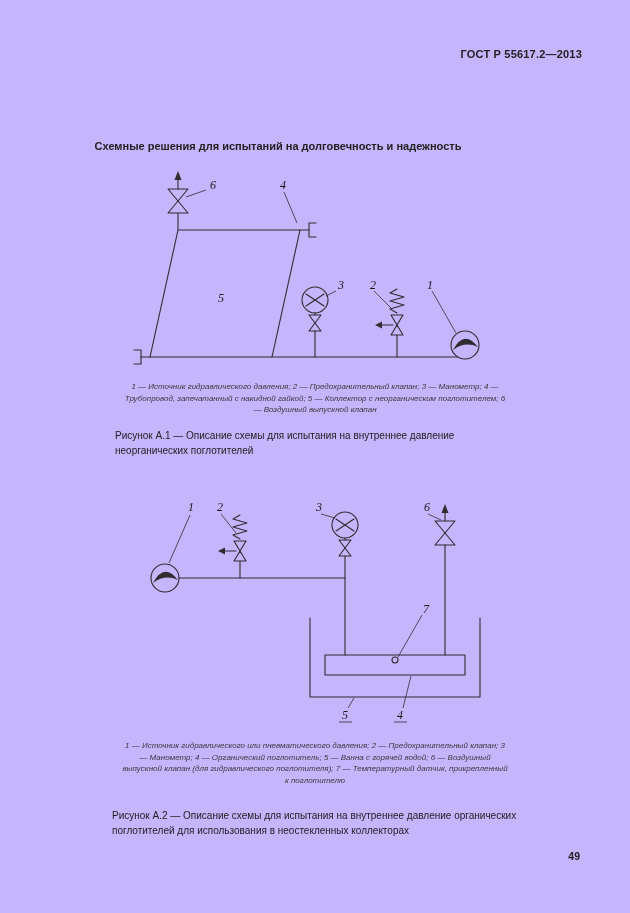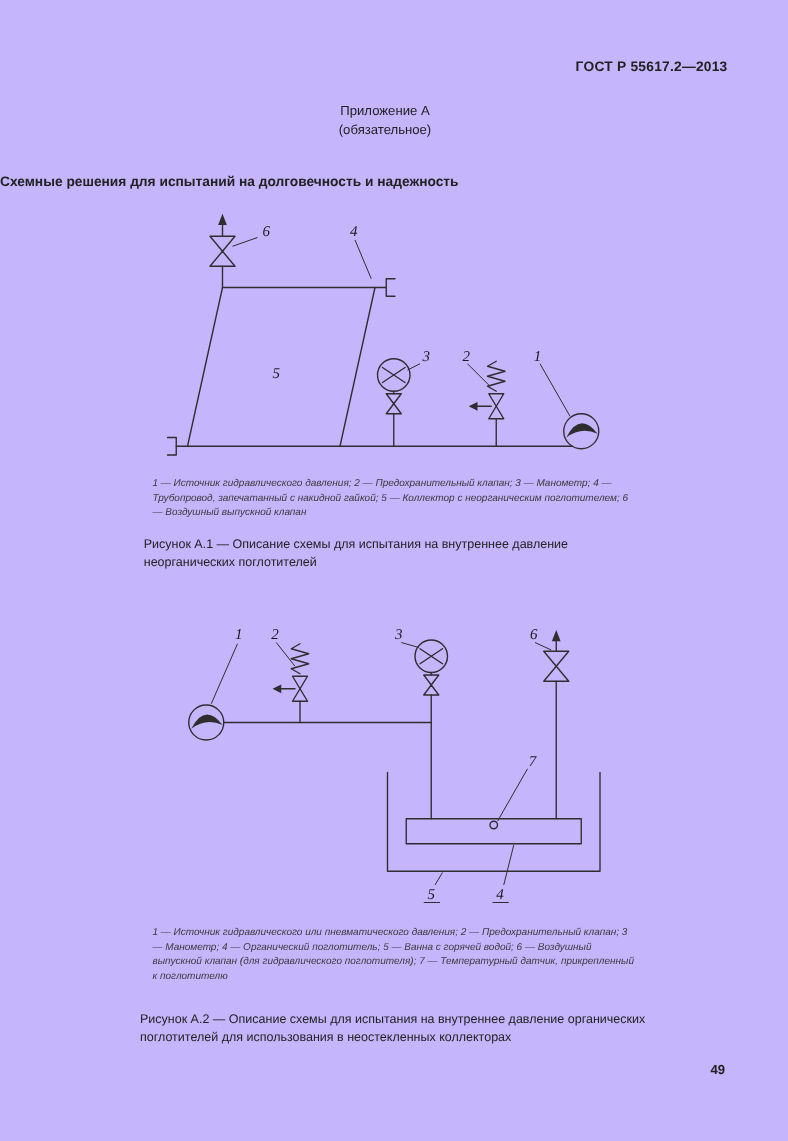--- a/index.html
+++ b/index.html
@@ -3,47 +3,43 @@
 <meta charset="utf-8">
 <style>
   html,body{margin:0;padding:0;background:#e8e8e8;}
   .page{
     position:relative;width:630px;height:913px;background:#c4b5fd;
     font-family:"Liberation Sans",sans-serif;color:#222;overflow:hidden;
     margin:0 auto;
   }
   .doc-header{position:absolute;top:48px;right:48px;font-size:11px;font-weight:bold;letter-spacing:.2px;}
   .annex{position:absolute;top:82px;left:0;width:616px;text-align:center;font-size:10.5px;line-height:1.4;}
-  .sec-title{position:absolute;top:140px;left:0;width:556px;text-align:left;font-size:11px;font-weight:bold;}
+  .sec-title{position:absolute;top:140px;left:0;width:556px;text-align:center;font-size:11px;font-weight:bold;}
   .fig1{position:absolute;left:130px;top:165px;}
   .fig2{position:absolute;left:140px;top:493px;}
-  .legend{position:absolute;font-style:italic;font-size:8px;line-height:1.45;color:#3a3a3a;}
+  .legend{position:absolute;font-style:italic;font-size:8px;line-height:1.45;text-align:center;color:#3a3a3a;}
   .legend1{top:381px;left:122px;width:386px;}
   .legend2{top:740px;left:122px;width:386px;}
   .caption{position:absolute;font-size:10px;line-height:1.45;color:#222;}
   .cap1{top:429px;left:115px;width:400px;}
   .cap2{top:793px;left:112px;width:406px;margin-top:16px;}
   .pagenum{position:absolute;top:850px;right:50px;font-size:10.5px;font-weight:bold;}
   
   .ln{stroke:#2e2e2e;fill:none;stroke-width:1.1;stroke-linejoin:round;stroke-linecap:round;}
   .fillk{fill:#2e2e2e;stroke:none;}
   .ld{stroke:#2e2e2e;fill:none;stroke-width:0.8;}
   .pos{font-family:"Liberation Serif",serif;font-style:italic;font-size:12px;fill:#1a1a1a;}
 </style>
 </head>
 <body>
 
 <div class="page">
 
   <div class="doc-header">ГОСТ Р 55617.2—2013</div>
 
-  <div class="annex">
-    <div>Приложение А</div>
-    <div>(обязательное)</div>
-  </div>
 
   <div class="sec-title">Схемные решения для испытаний на долговечность и надежность</div>
 
   <svg class="fig1" width="380" height="220" viewBox="0 0 380 220">
 
     <g>
       <line x1="48" y1="24" x2="48" y2="12" class="ln"></line>
       <polygon points="48,6 44.5,15 51.5,15" class="fillk"></polygon>
       <polygon points="38,24 58,24 48,36" class="ln"></polygon>
       <polygon points="38,48 58,48 48,36" class="ln"></polygon>

